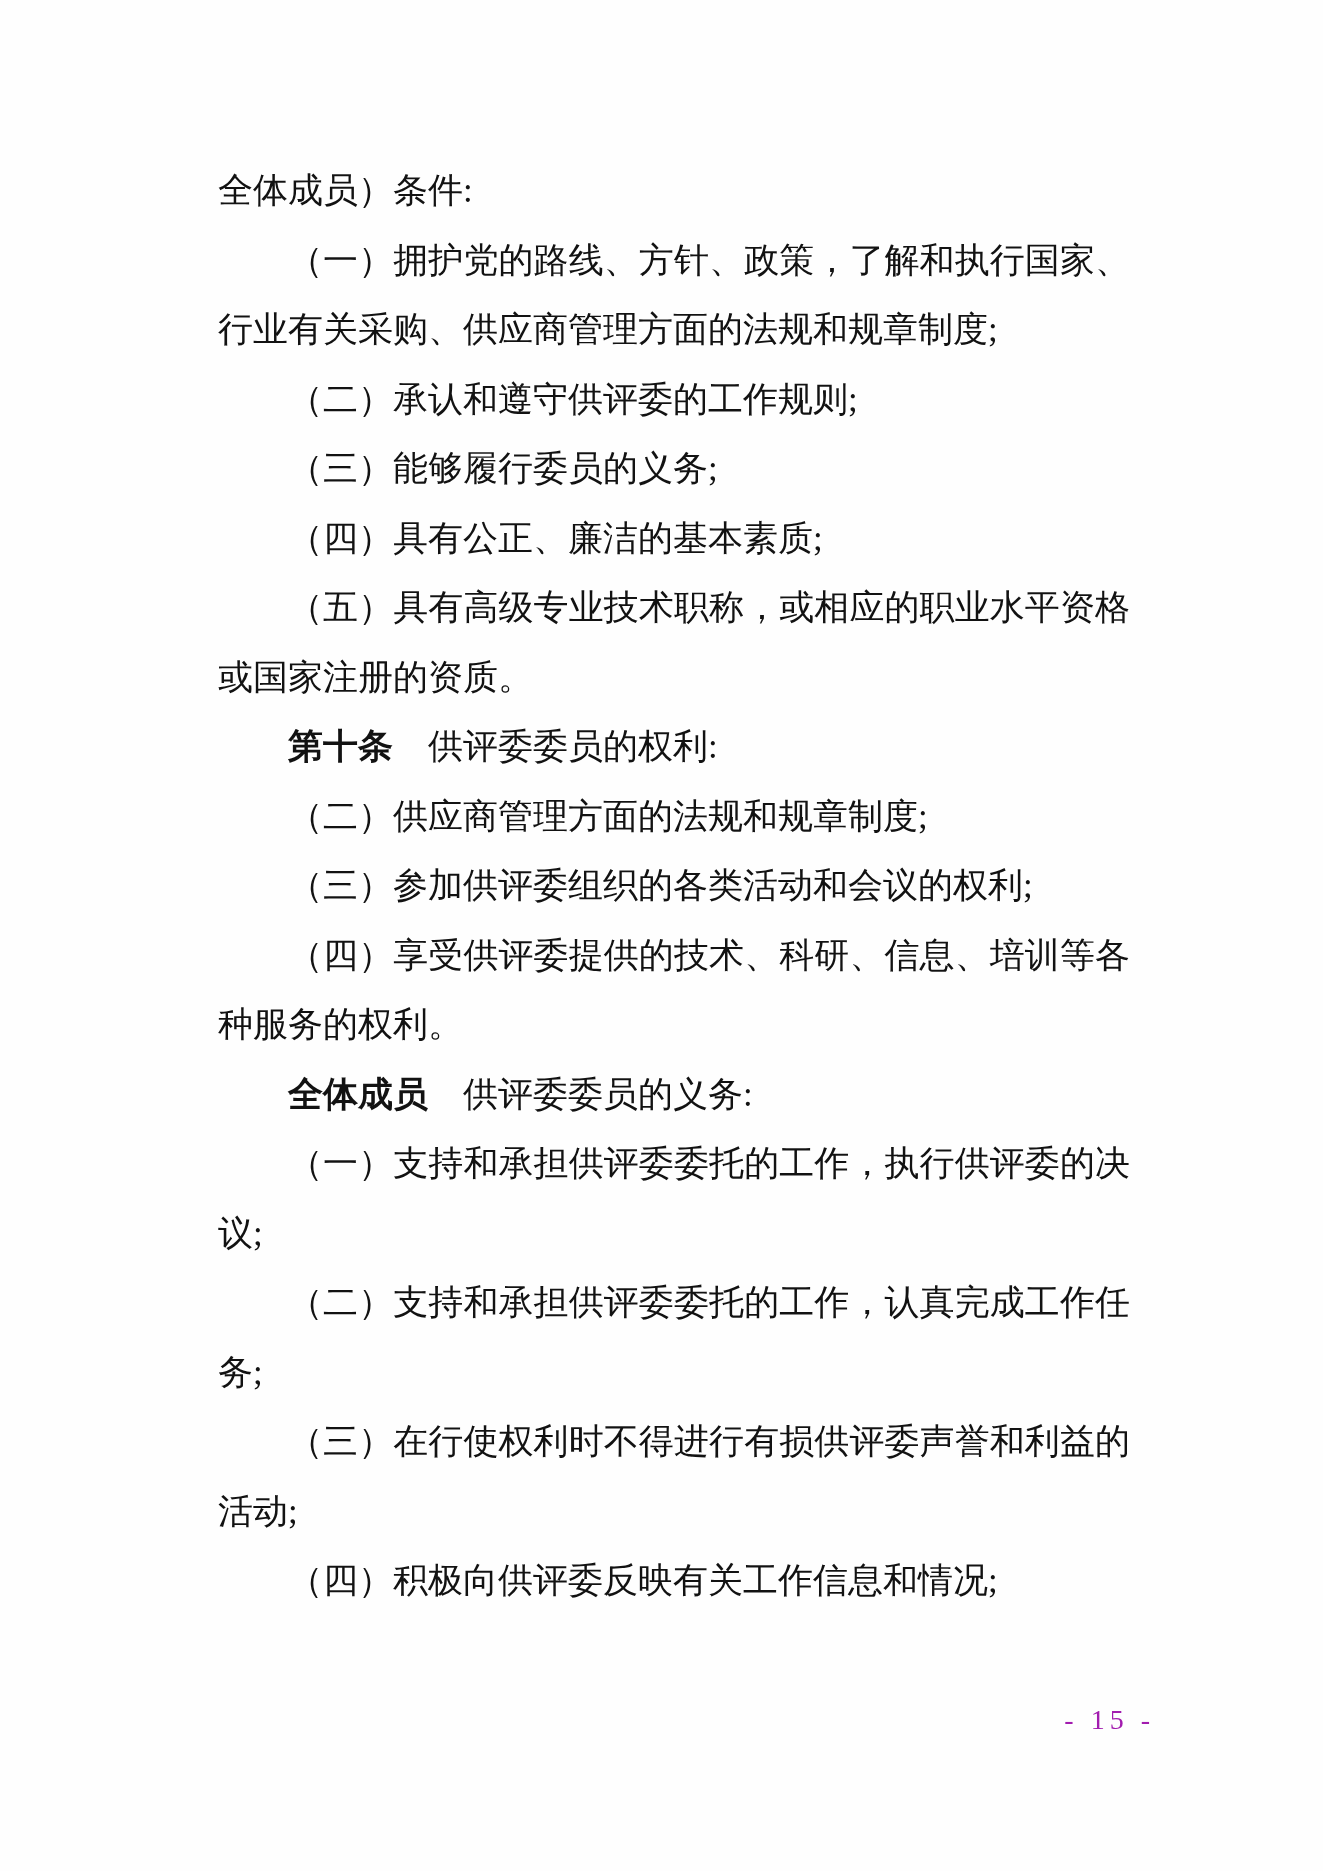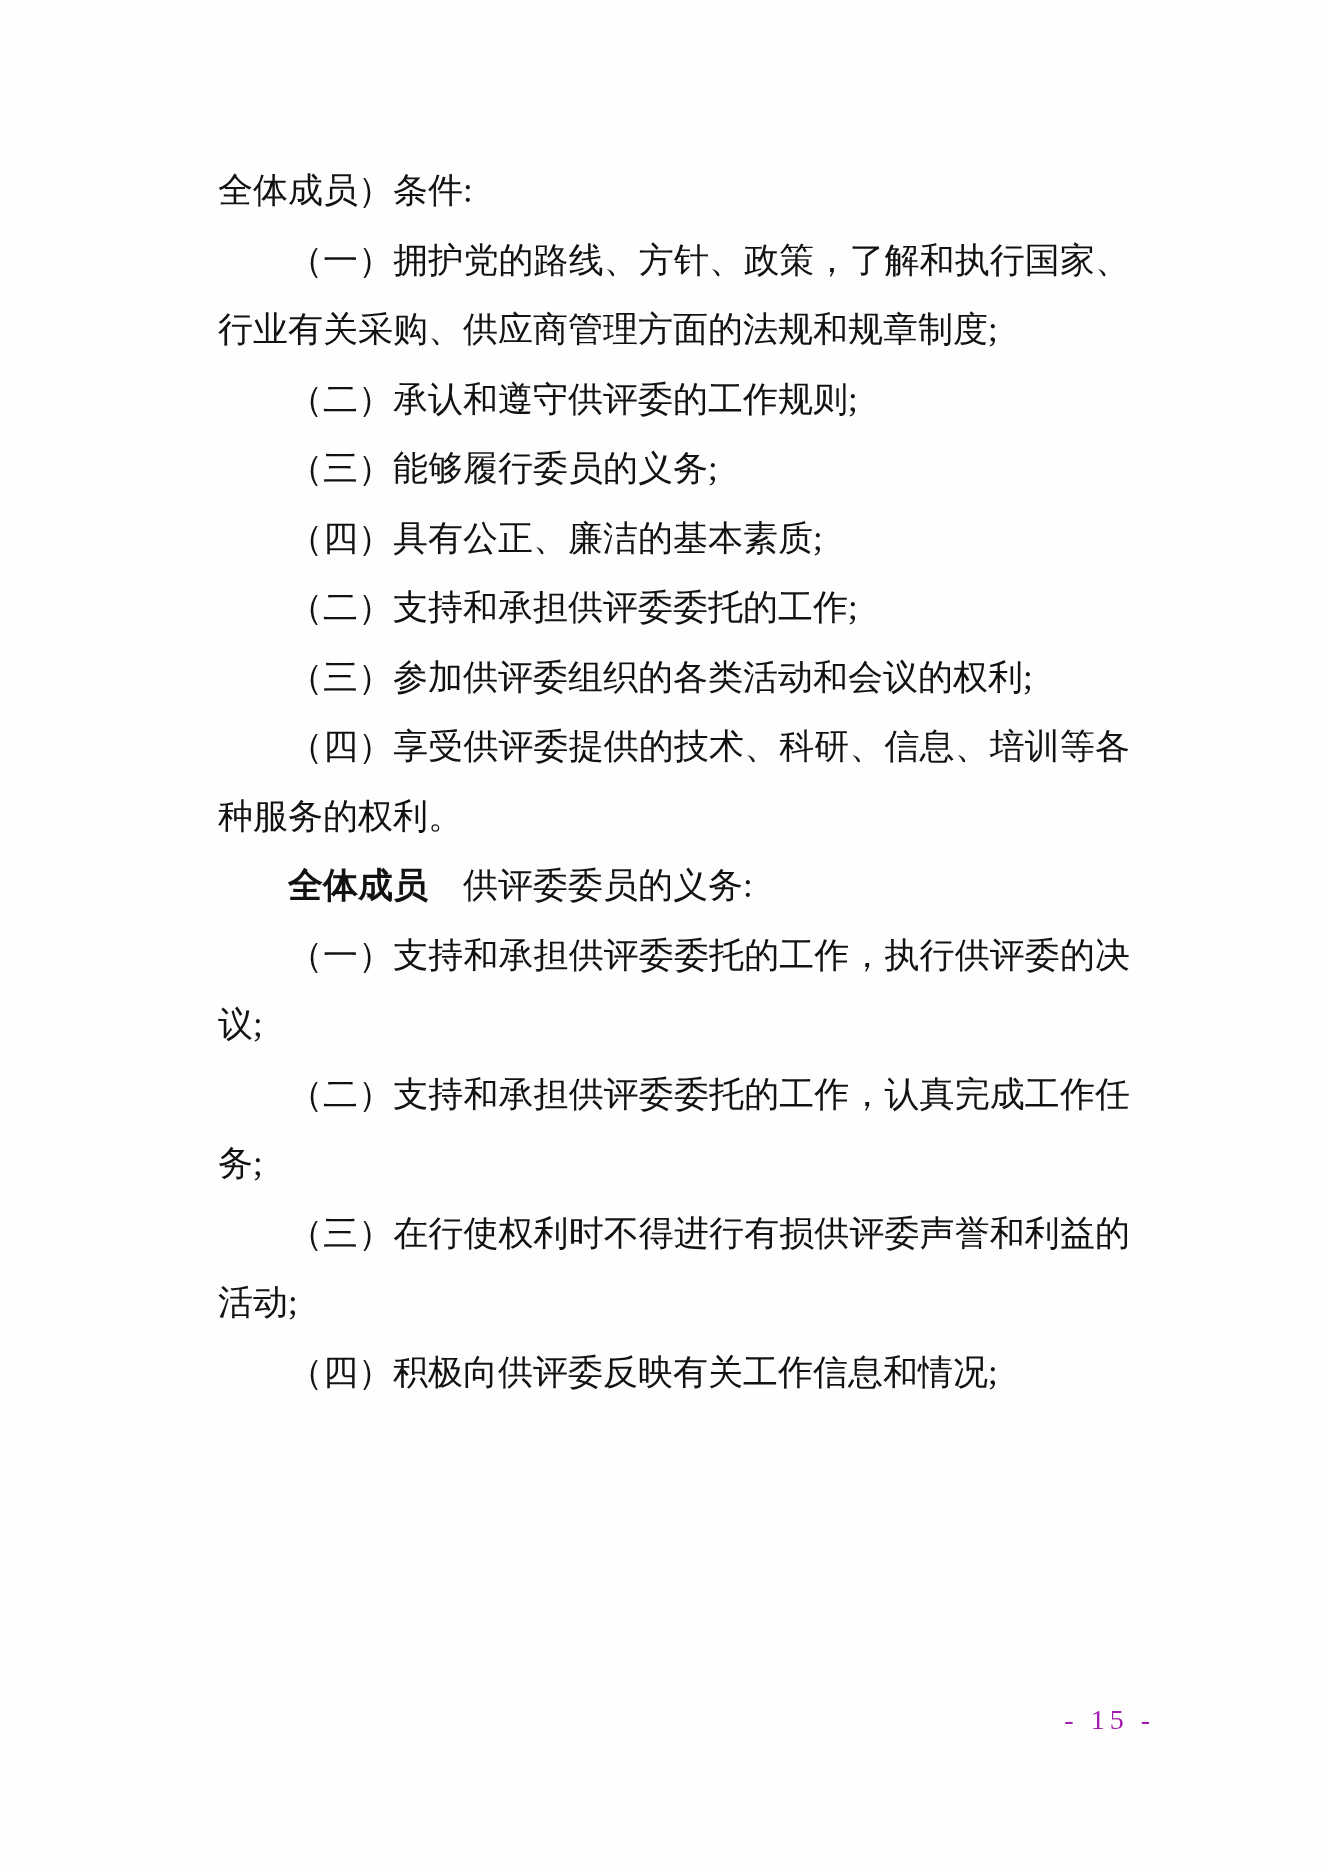--- a/index.html
+++ b/index.html
@@ -52,21 +52,23 @@
 </head>
 <body>
 
 <div class="page">
   <div class="doc-body" id="doc-body">
       <p class="para continuation">全体成员）条件:</p>
       <p class="para body">（一）拥护党的路线、方针、政策，了解和执行国家、行业有关采购、供应商管理方面的法规和规章制度;</p>
       <p class="para body">（二）承认和遵守供评委的工作规则;</p>
       <p class="para body">（三）能够履行委员的义务;</p>
       <p class="para body">（四）具有公正、廉洁的基本素质;</p>
-      <p class="para body">（二）支持和承担供评委委托的工作;</p>
+      <p class="para body">（五）具有高级专业技术职称，或相应的职业水平资格或国家注册的资质。</p>
+      <p class="para heading"><span class="bold-lead">第十条</span><span>供评委委员的权利:</span></p>
+      <p class="para body">（二）供应商管理方面的法规和规章制度;</p>
       <p class="para body">（三）参加供评委组织的各类活动和会议的权利;</p>
       <p class="para body">（四）享受供评委提供的技术、科研、信息、培训等各种服务的权利。</p>
       <p class="para heading"><span class="bold-lead">全体成员</span><span>供评委委员的义务:</span></p>
       <p class="para body">（一）支持和承担供评委委托的工作，执行供评委的决议;</p>
       <p class="para body">（二）支持和承担供评委委托的工作，认真完成工作任务;</p>
       <p class="para body">（三）在行使权利时不得进行有损供评委声誉和利益的活动;</p>
       <p class="para body">（四）积极向供评委反映有关工作信息和情况;</p>
     </div>
   <div class="page-number">- 15 -</div>
 </div>

